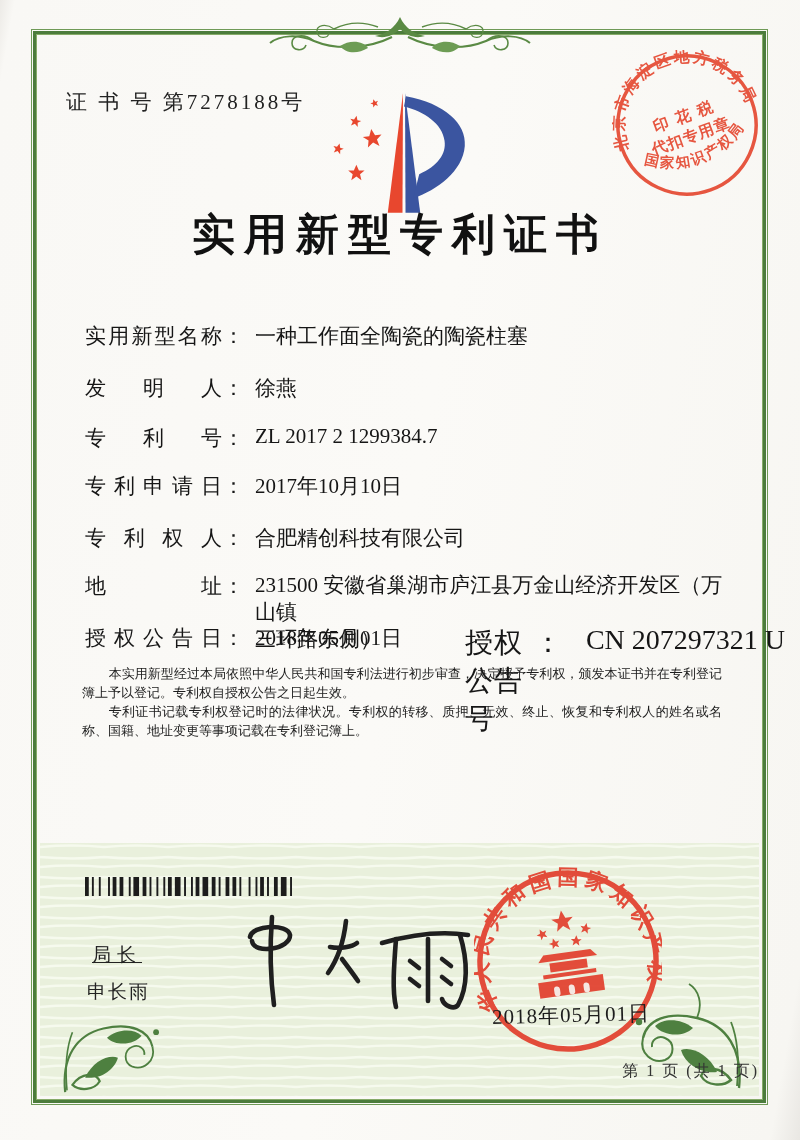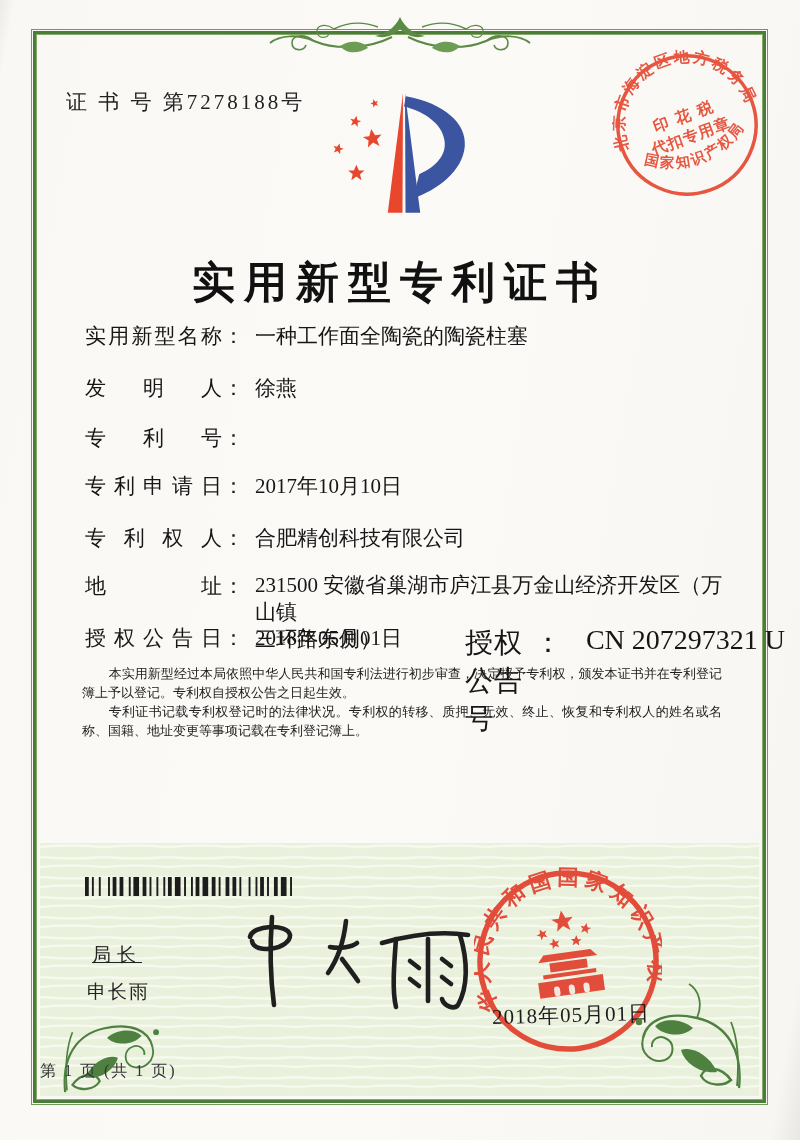--- a/index.html
+++ b/index.html
@@ -11,21 +11,21 @@
   }
   
   .frame { position:absolute; left:31px; top:29px; width:737px; height:1076px; border:1px solid #6f9a57; }
   .frame .thick { position:absolute; inset:1px; border:3px solid #4c7c3c; }
   .frame .thin  { position:absolute; inset:4px; border:1px solid #86ab68; }
   
   .cert-no { position:absolute; left:66px; top:88px; font-size:21px; letter-spacing:3px; color:#222; }
   .logo { position:absolute; left:328px; top:90px; }
   .tax-stamp { position:absolute; left:612px; top:50px; opacity:.93; }
   .title { position:absolute; left:0; top:206px; width:100%; text-align:center;
-           font-size:43px; font-weight:bold; letter-spacing:9px; color:#111;margin-top:48px; }
+           font-size:43px; font-weight:bold; letter-spacing:9px; color:#111; }
   
   .frow { position:absolute; left:85px; display:flex; align-items:flex-start; font-size:21px; color:#161616; }
   .frow .jlabel { width:137px; display:inline-flex; justify-content:space-between; }
   .frow .colon { margin-left:1px; }
   .frow .fval { margin-left:11px; white-space:nowrap; }
   .frow .fval2 { margin-left:11px; width:470px; line-height:27px; }
   .grant2 { position:absolute; left:380px; top:0; display:flex; font-size:28px; }
   .grant2 .fval { margin-left:24px; }
   .y-name{top:322px} .y-inv{top:374px} .y-pno{top:424px} .y-fil{top:472px}
   .y-pat{top:524px} .y-addr{top:572px} .y-grant{top:624px; width:700px;}
@@ -37,21 +37,21 @@
   .band { position:absolute; left:40px; top:843px; width:719px; height:253px;
           background:#e9f0dc; overflow:hidden; }
   .band svg.waves { position:absolute; left:0; top:0; }
   .barcode { position:absolute; left:45px; top:34px; }
   .sig-title { position:absolute; left:52px; top:99px;  font-family:"Liberation Sans",sans-serif; font-size:19px; color:#222; letter-spacing:6px;text-decoration:underline;}
   .sig-name  { position:absolute; left:47px; top:136px; font-family:"Liberation Sans",sans-serif; font-size:19px; color:#222; letter-spacing:2px;text-align:center;}
   .signature { position:absolute; left:190px; top:66px; }
   .office-seal { position:absolute; left:434px; top:24px; opacity:.93; }
   .seal-date { position:absolute; left:452px; top:158px; font-size:21px; color:#1d1d1d;
                letter-spacing:1px; transform:rotate(-1.5deg); }
-  .footer { position:absolute; left:0; bottom:14px; width:100%; text-align:left;
+  .footer { position:absolute; left:0; bottom:14px; width:100%; text-align:right;
             font-size:16px; color:#333; letter-spacing:2px; }
   .flourish-bl { position:absolute; left:12px;  bottom:2px; }
   .flourish-br { position:absolute; right:12px; bottom:2px; transform:scaleX(-1); }
   .top-ornament { position:absolute; left:262px; top:13px; }
   .stamp-text { font-family:"Liberation Serif",serif; font-weight:600; }
 </style>
 </head>
 <body>
 
 <div class="page">
@@ -129,20 +129,21 @@
       <span class="colon">：</span>
     <span class="fval">徐燕</span>
   </div>
   <div class="frow y-pno">
     <span class="jlabel">
         <span>专</span>
         <span>利</span>
         <span>号</span>
       </span>
       <span class="colon">：</span>
+    <span class="fval">ZL 2017 2 1299384.7</span>
   </div>
   <div class="frow y-fil">
     <span class="jlabel">
         <span>专</span>
         <span>利</span>
         <span>申</span>
         <span>请</span>
         <span>日</span>
       </span>
       <span class="colon">：</span>

